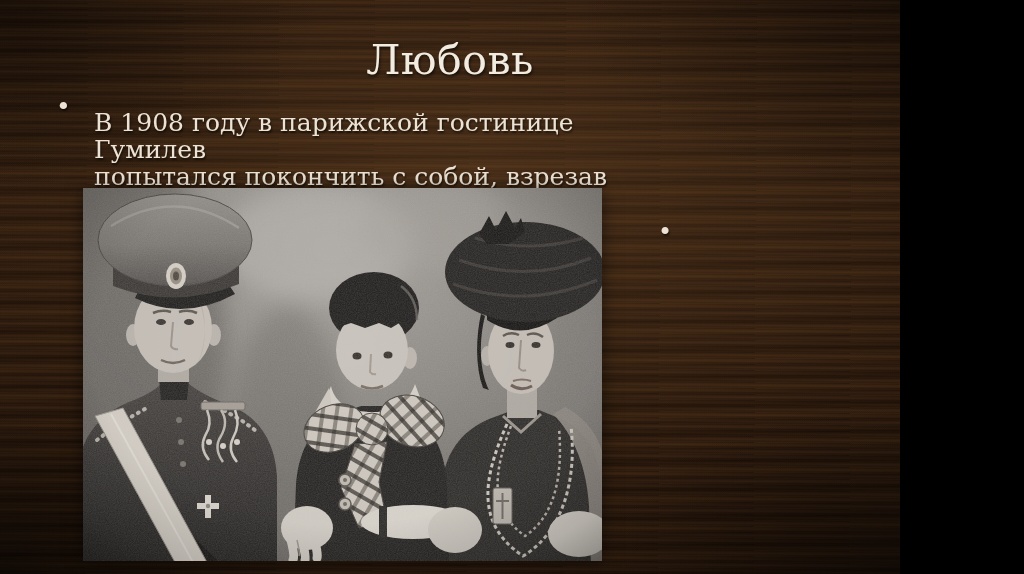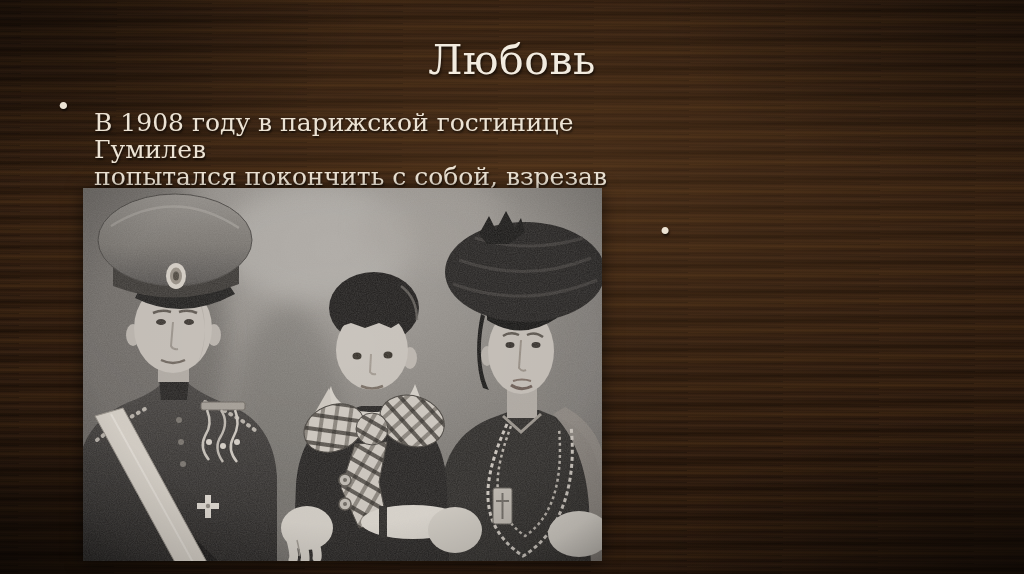--- a/index.html
+++ b/index.html
@@ -1,18 +1,18 @@
 <!DOCTYPE html>
 <html><head>
 <meta charset="utf-8">
 <style>
   html,body{margin:0;padding:0;background:#000;}
   .slide{
     position:relative;
-    width:1024px;height:574px;
+    width:900px;height:574px;
     overflow:hidden;
     font-family:"DejaVu Serif","Liberation Serif",serif;
     color:#ece3d4;
     background-color:#1f1209;
     background-image:
       radial-gradient(55% 45% at 0% 100%, rgba(0,0,0,.55) 0%, rgba(0,0,0,0) 65%),
       radial-gradient(55% 45% at 100% 100%, rgba(0,0,0,.50) 0%, rgba(0,0,0,0) 65%),
       radial-gradient(60% 55% at 0% 0%, rgba(0,0,0,.45) 0%, rgba(0,0,0,0) 60%),
       radial-gradient(60% 55% at 100% 0%, rgba(0,0,0,.38) 0%, rgba(0,0,0,0) 60%),
       radial-gradient(140% 120% at 52% 32%, rgba(133,89,48,.38) 0%, rgba(82,52,26,.16) 42%, rgba(10,5,2,.80) 100%),

